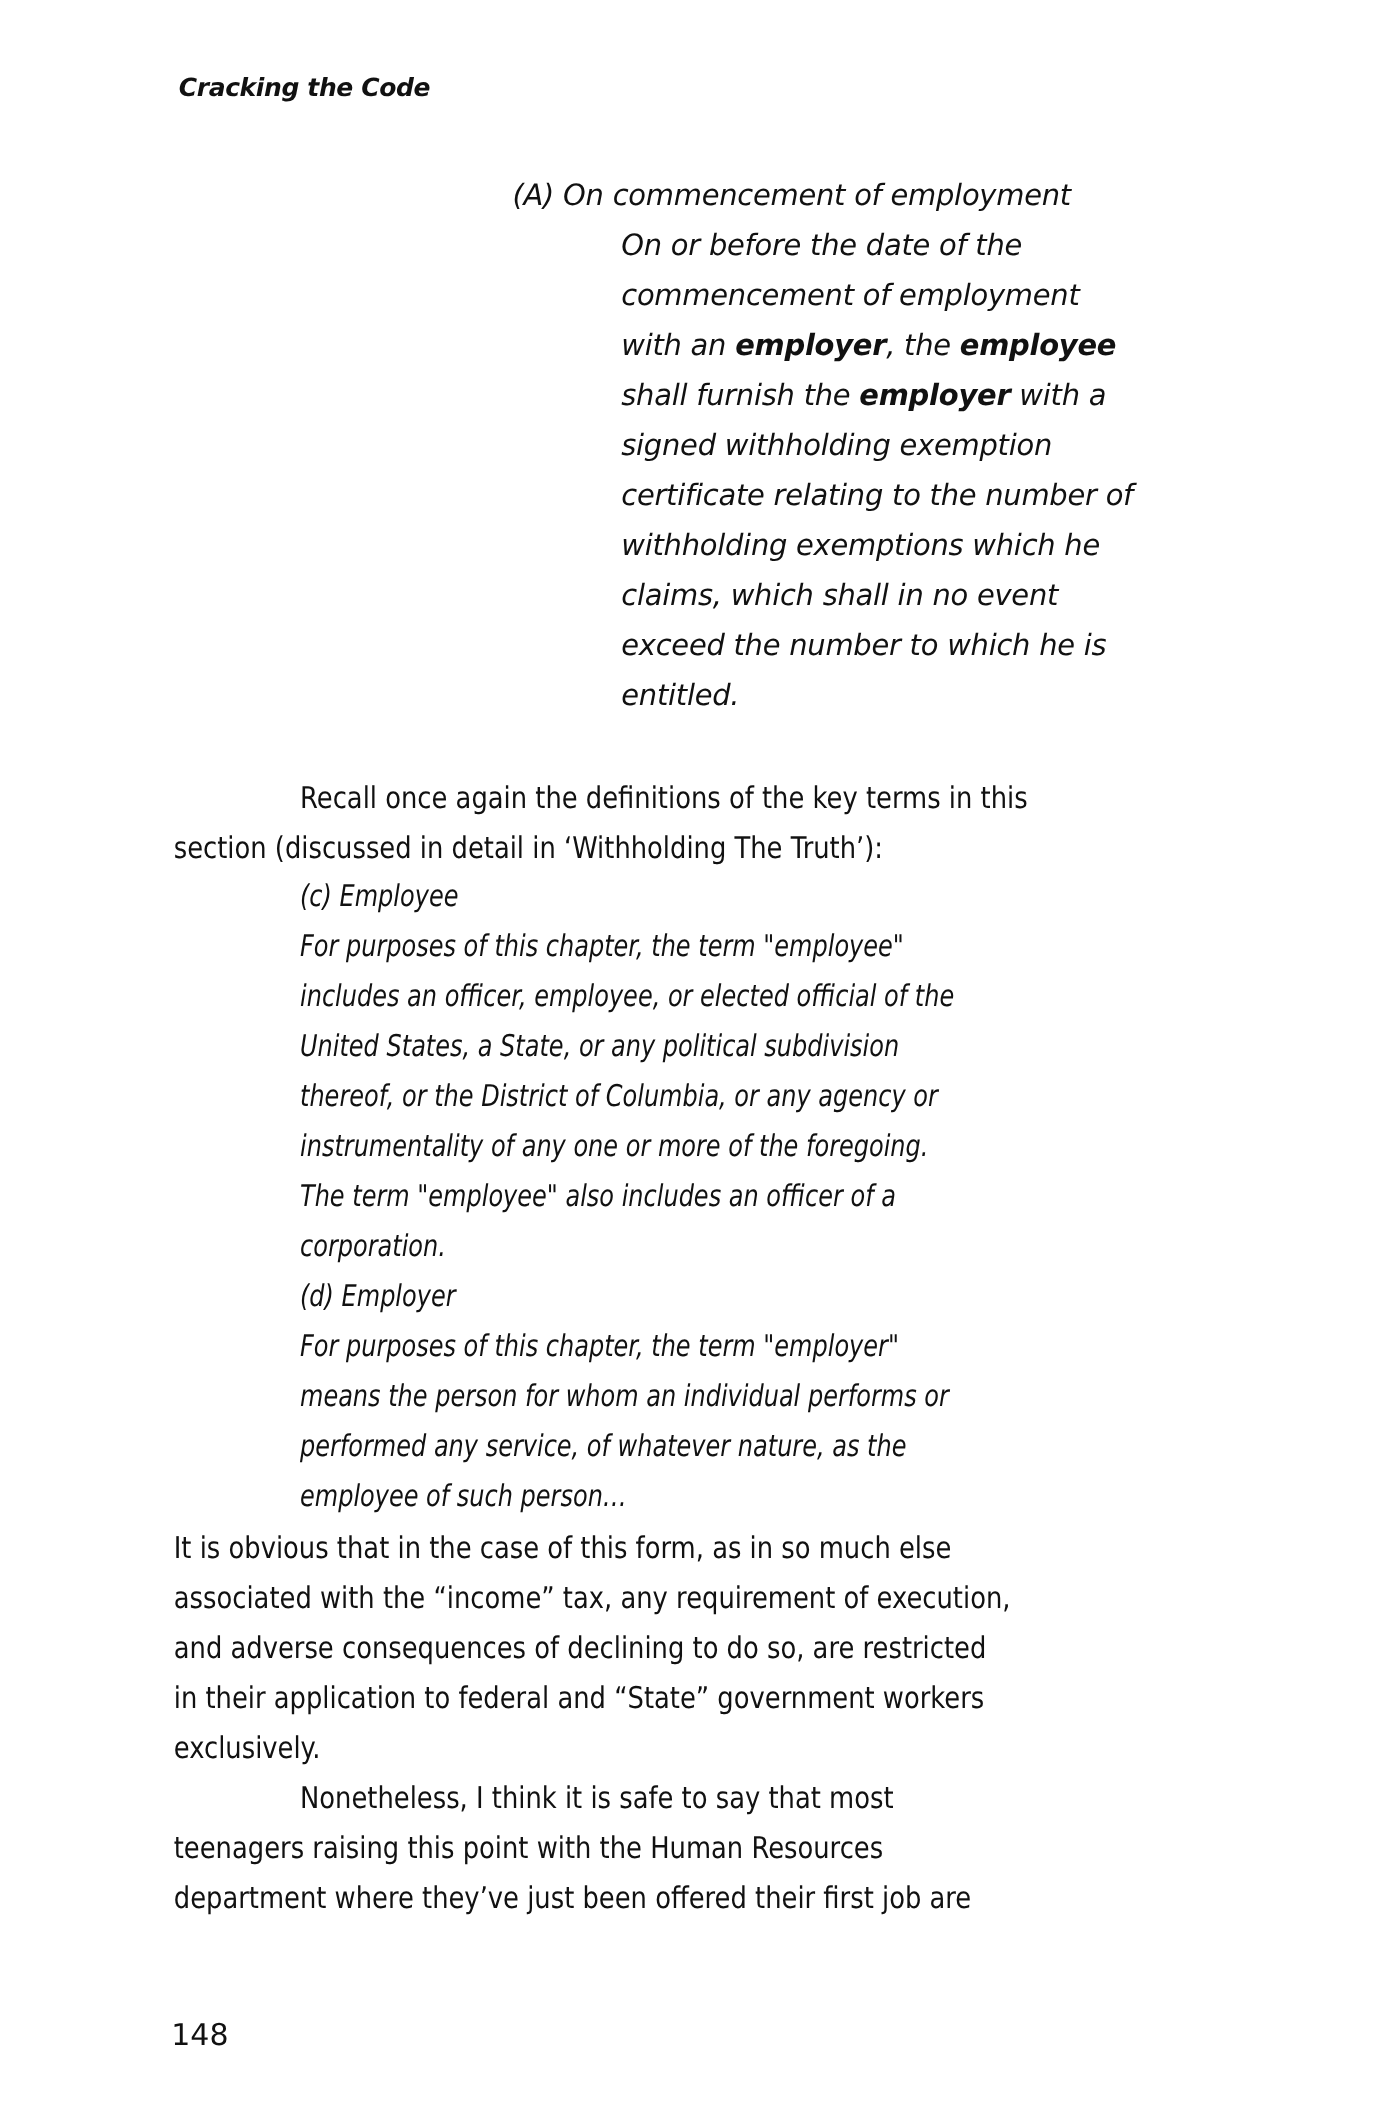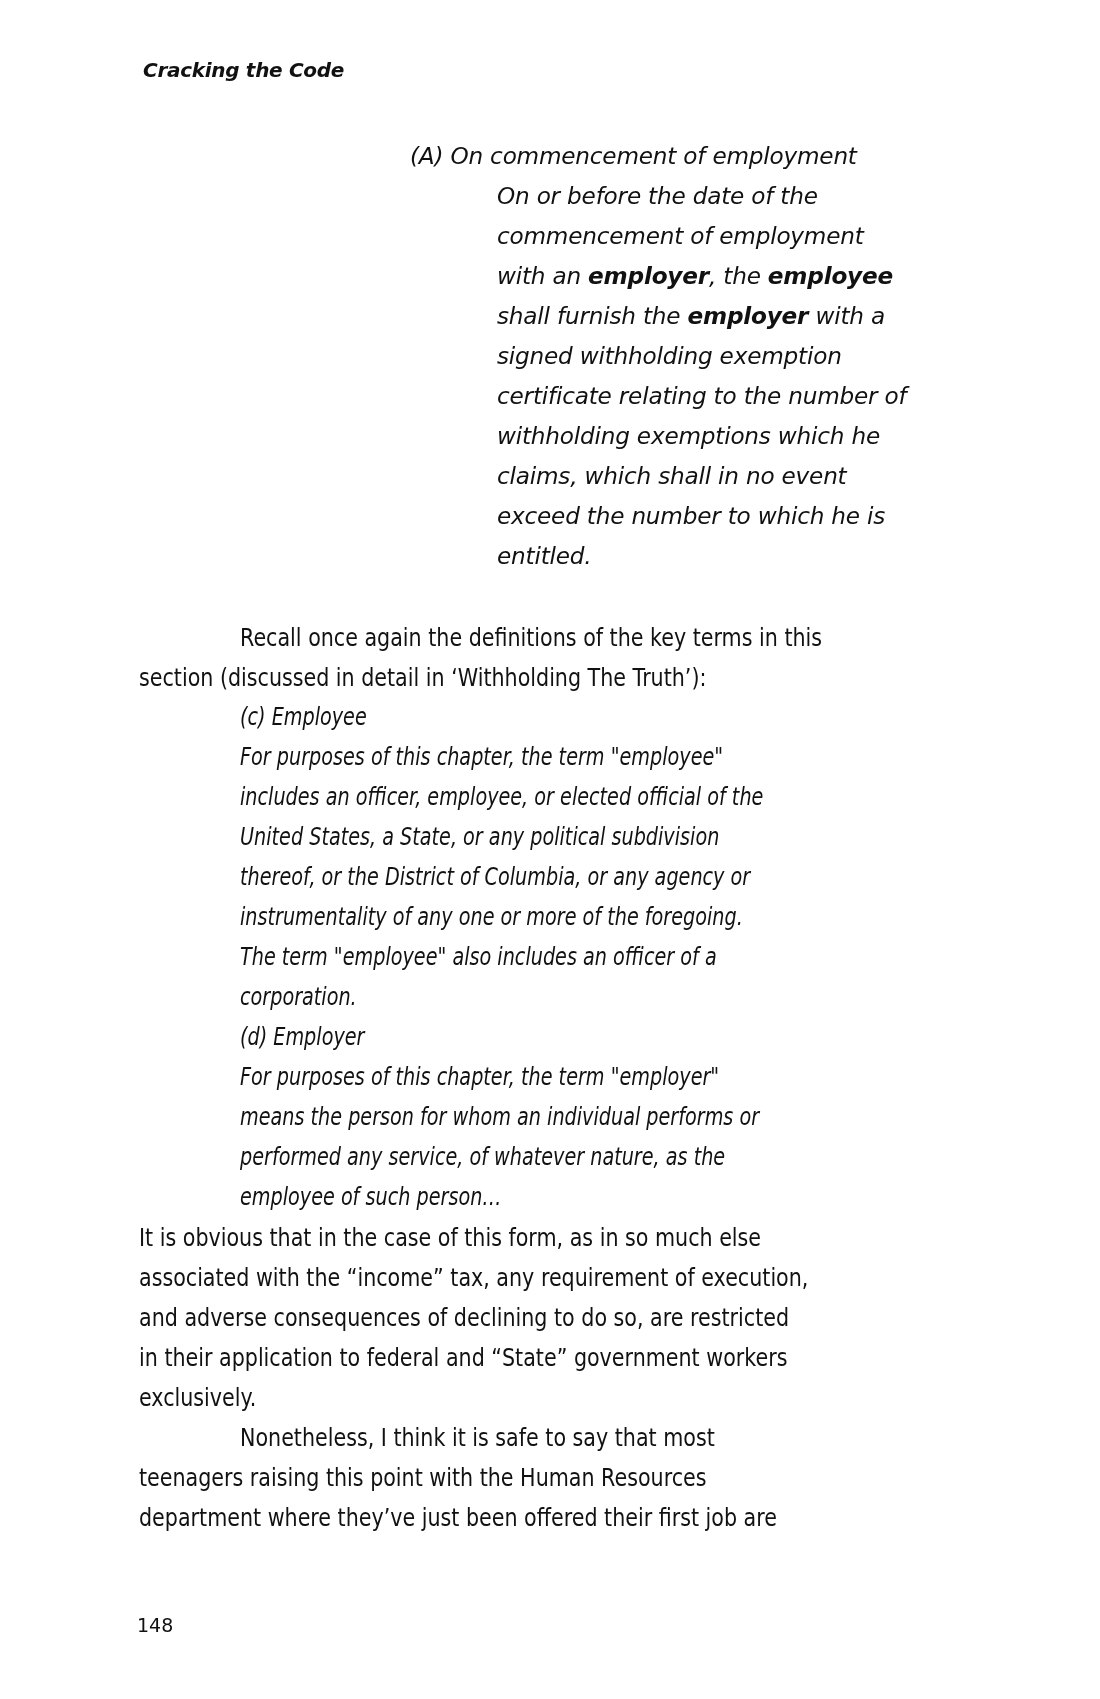--- a/index.html
+++ b/index.html
@@ -62,21 +62,21 @@
       font-family: "DejaVu Sans", sans-serif;
       font-style: italic;
       font-size: 24px;
       transform: scaleX(0.80);
     }
     .page-number {
       position: absolute;
       left: 137px;
       top: 1614px;
       font-family: "DejaVu Sans", sans-serif;
-      font-size: 19px;
+      font-size: 24px;
       white-space: nowrap;
     }
   </style>
 </head>
 <body>
 
 <div class="page">
 
   <div class="running-header">Cracking the Code</div>
 

